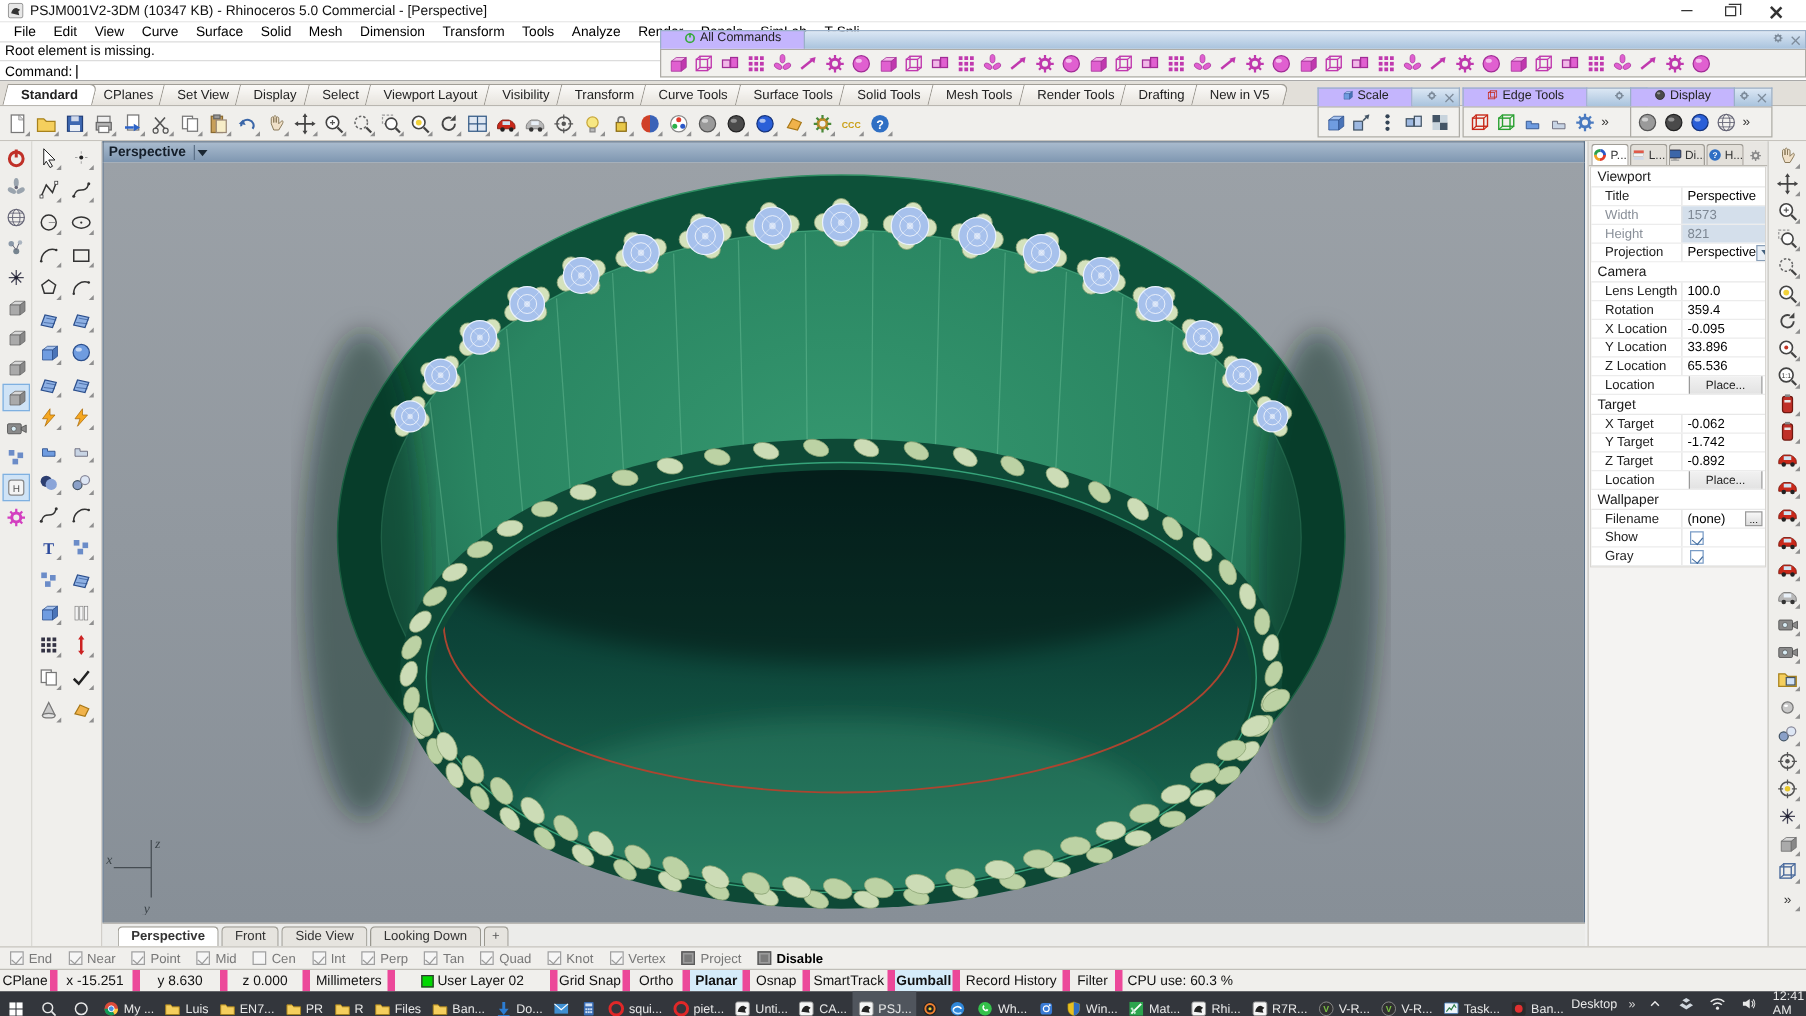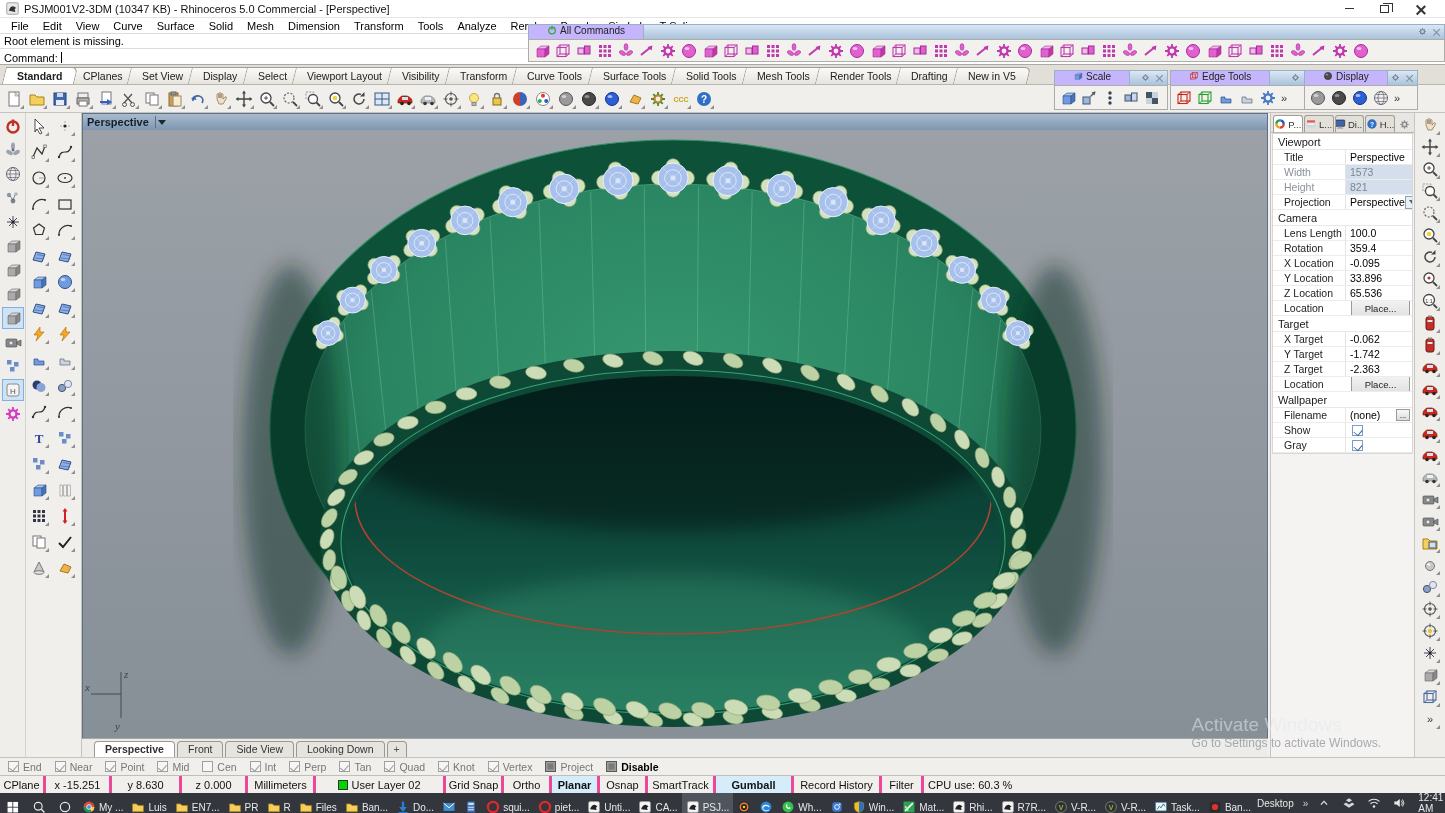--- a/index.html
+++ b/index.html
@@ -74,21 +74,21 @@
 #rightbar .icn{width:21px;height:22px}
 
 #osnap{position:absolute;left:0;top:757px;width:1445px;height:18px;background:#f0efec;border-top:1px solid #c6c3bd;display:flex;align-items:center;padding-left:8px;gap:13px;font-size:10.5px;color:#777}
 .oitem{display:flex;align-items:center;gap:4px;cursor:default}
 .ochk{width:11px;height:11px;border:1px solid #a0a0a0;background:#f6f6f6;position:relative}
 .ochk.on::after{content:"";position:absolute;left:2px;top:1px;width:4px;height:7px;border:solid #9a9a9a;border-width:0 1.6px 1.6px 0;transform:rotate(40deg)}
 .ochk.btn{background:#7a7a7a;border-color:#5a5a5a;box-shadow:inset 0 0 0 1.5px #9c9c9c}
 .oitem.bold span.olbl{font-weight:bold;color:#000}
 
 #status{position:absolute;left:0;top:775px;width:1445px;height:18px;background:#f0efec;border-top:1px solid #c0beb8;display:flex;font-size:11px}
-.scell{border-right:3px solid #ec4899;display:flex;align-items:center;justify-content:center;padding:0 4px;white-space:nowrap;overflow:hidden;color:#111;cursor:default}
+.scell{border-right:6px solid #ec4899;display:flex;align-items:center;justify-content:center;padding:0 4px;white-space:nowrap;overflow:hidden;color:#111;cursor:default}
 .scell.active{background:#d5ecfa;font-weight:bold}
 .swatch{width:10px;height:10px;background:#00d800;border:1px solid #333;margin-right:3px;flex:0 0 auto}
 
 #taskbar{position:absolute;left:0;top:793px;width:1445px;height:20px;background:#33363c;display:flex;align-items:stretch;color:#e8e8e8;font-size:10px}
 .titem{display:flex;align-items:center;gap:3px;padding:14px 4px;position:relative;cursor:default;flex:0 0 auto}
 .titem svg{width:14px;height:14px;flex:0 0 auto}
 .titem .tlbl{max-width:30px;overflow:hidden;white-space:nowrap}
 .titem.open::after{content:"";position:absolute;left:3px;right:3px;bottom:0;height:2px;background:#5f9fd6}
 .titem.active{background:#50555d}
 .titem.active::after{background:#7cc0f0}
@@ -1132,21 +1132,21 @@
         <div class="prow">
           <span class="pl">X Target</span>
           <span class="pv">-0.062</span>
         </div>
         <div class="prow">
           <span class="pl">Y Target</span>
           <span class="pv">-1.742</span>
         </div>
         <div class="prow">
           <span class="pl">Z Target</span>
-          <span class="pv">-2.363</span>
+          <span class="pv">-0.892</span>
         </div>
         <div class="prow">
           <span class="pl">Location</span>
           <span class="pv" style="border-left:none">
             <span class="pbtn">Place...</span>
           </span>
         </div>
         <div class="psec">Wallpaper</div>
         <div class="prow">
           <span class="pl">Filename</span>
@@ -1420,21 +1420,21 @@
       <span class="scell" style="width:66px">x -15.251</span>
       <span class="scell" style="width:70px">y 8.630</span>
       <span class="scell" style="width:66px">z 0.000</span>
       <span class="scell" style="width:68px">Millimeters</span>
       <span class="scell" style="width:130px"><span class="swatch"></span>User Layer 02</span>
       <span class="scell" style="width:58px">Grid Snap</span>
       <span class="scell" style="width:48px">Ortho</span>
       <span class="scell active" style="width:48px">Planar</span>
       <span class="scell" style="width:48px">Osnap</span>
       <span class="scell" style="width:68px">SmartTrack</span>
-      <span class="scell active" style="width:78px">Gumball</span>
+      <span class="scell active" style="width:52px">Gumball</span>
       <span class="scell" style="width:88px">Record History</span>
       <span class="scell" style="width:42px">Filter</span>
       <span class="scell" style="width:120px;border-right:none;justify-content:flex-start">CPU use: 60.3 %</span>
     </div>
 
   <div id="taskbar">
     <div id="titems" style="display:flex;align-items:stretch">
         <span class="titem sys">
           <svg viewBox="0 0 18 18">
             <g fill="#fff">
@@ -2157,18 +2157,14 @@
           <svg viewBox="0 0 18 18">
             <circle cx="9" cy="9" r="6.5" fill="none" stroke="#667" stroke-width="1"></circle>
             <ellipse cx="9" cy="9" rx="3" ry="6.5" fill="none" stroke="#667" stroke-width=".8"></ellipse>
             <path d="M2.5 9h13M4 5.5h10M4 12.5h10" stroke="#667" stroke-width=".7"></path>
           </svg>
         </span>
         <span class="fchev">»</span>
       </div>
     </div>
 
-  <div id="watermark">
-    <div class="w1">Activate Windows</div>
-    <div class="w2">Go to Settings to activate Windows.</div>
-  </div>
 
 </div>
 
 </body></html>

